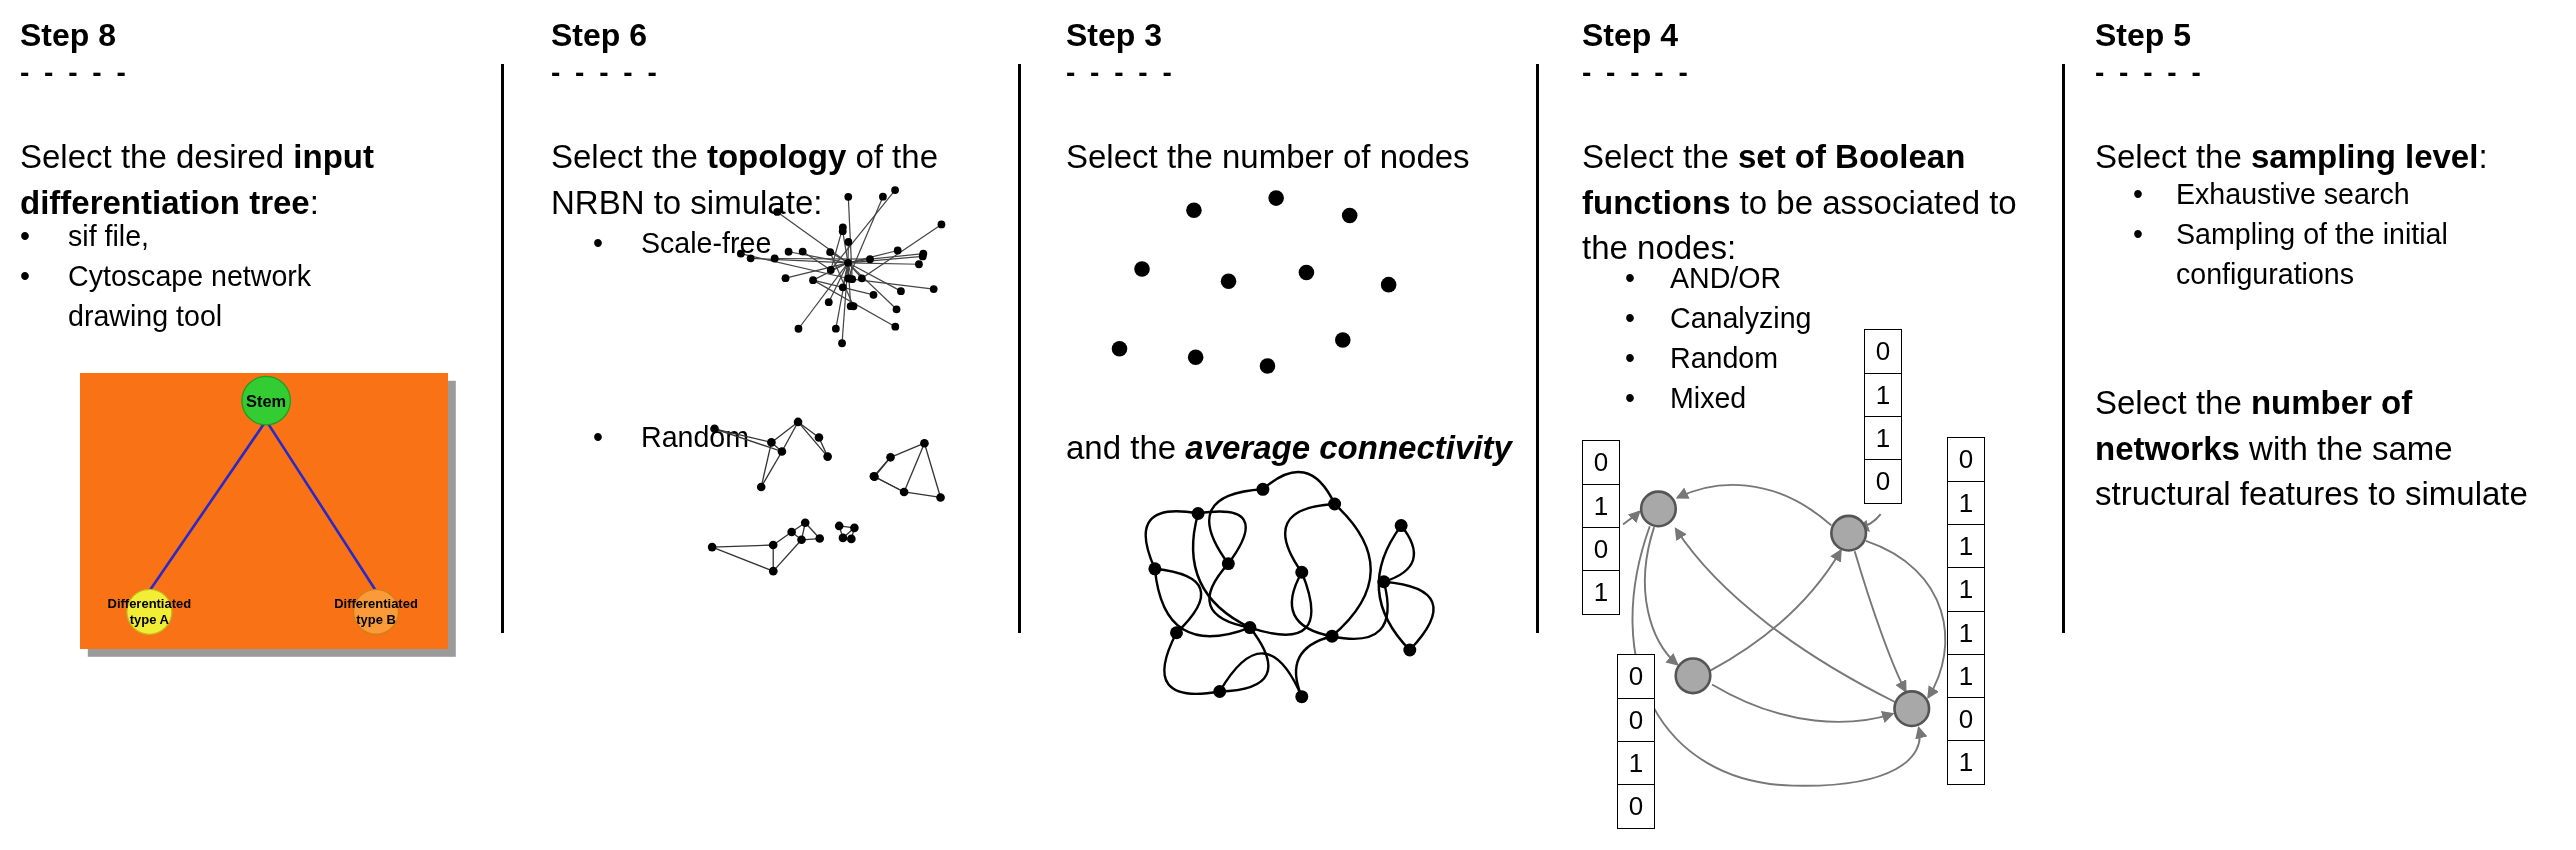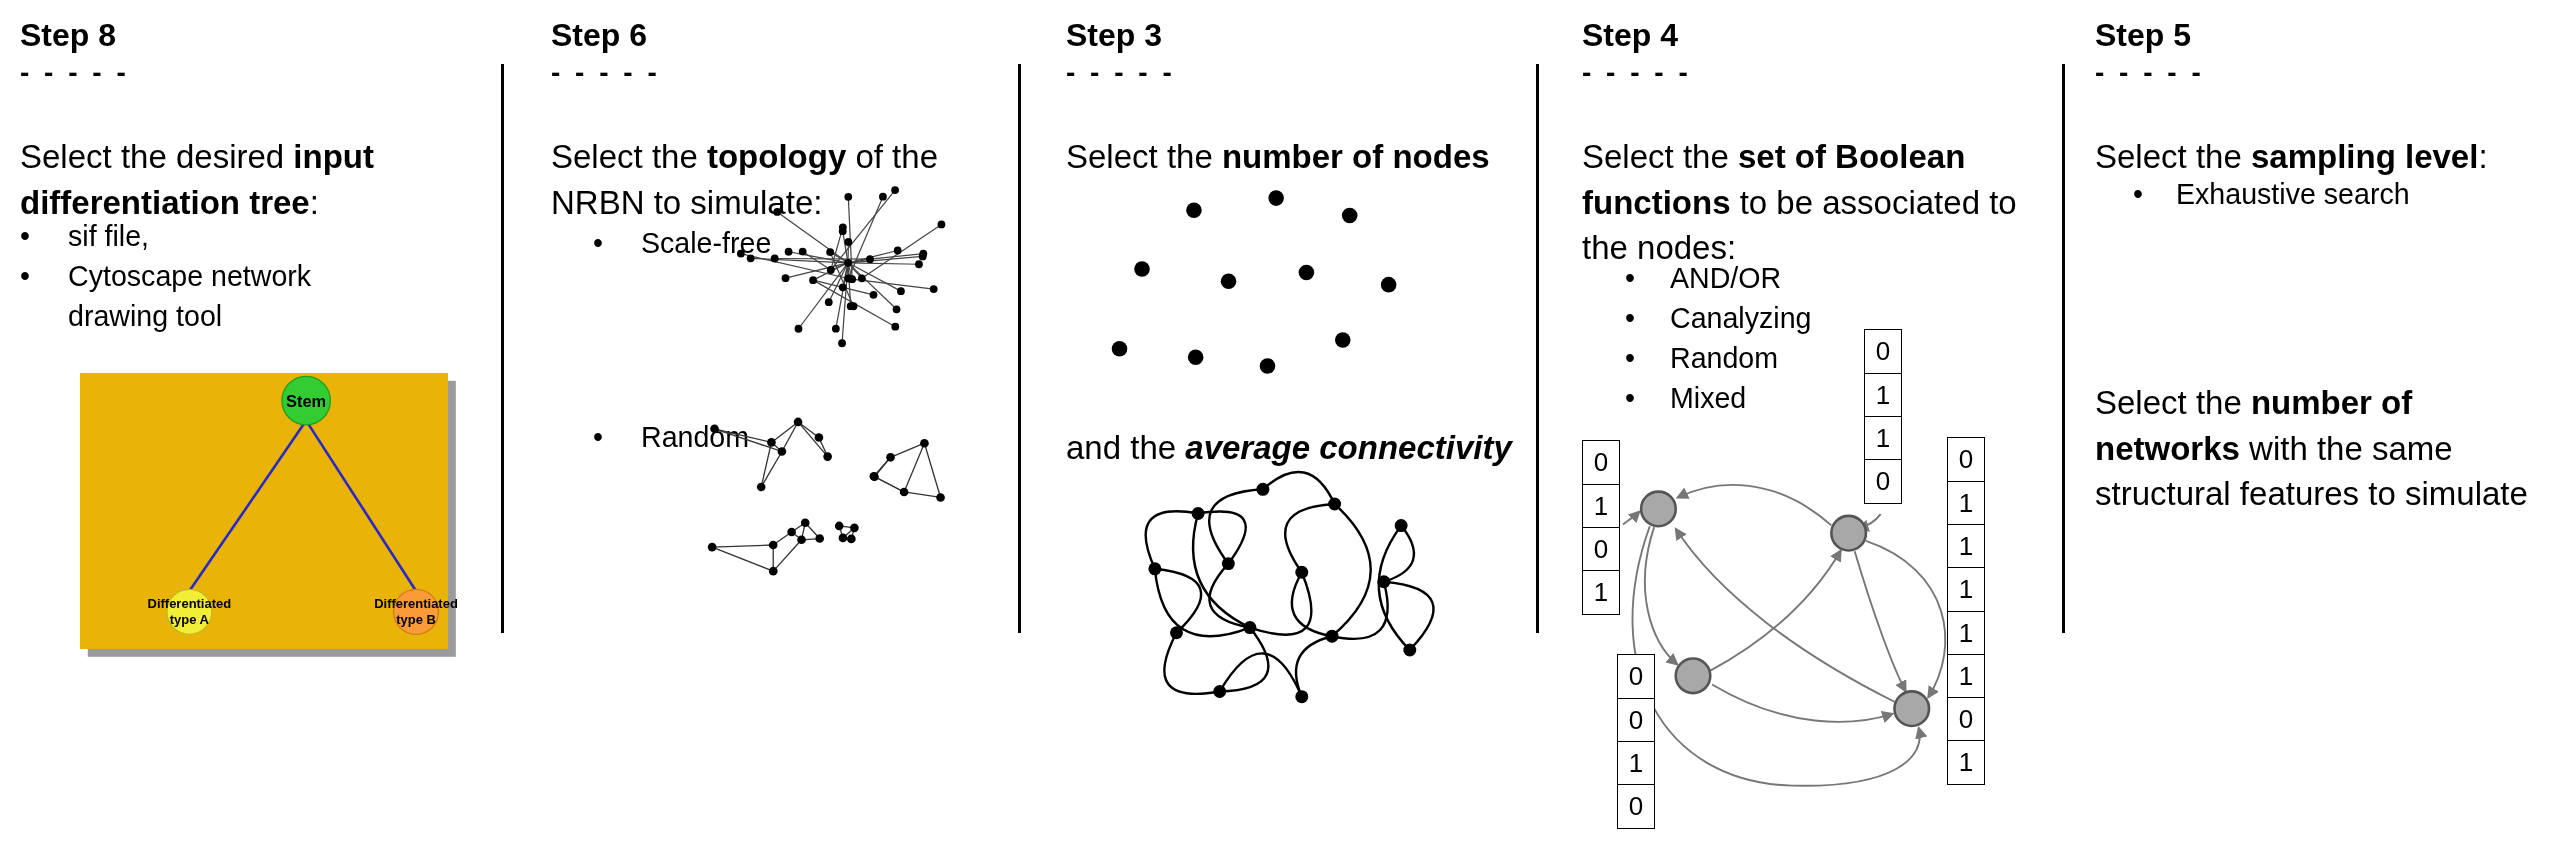--- a/index.html
+++ b/index.html
@@ -49,21 +49,21 @@
       <div class="bullet">
         <span class="bdot" style="width:48px"></span>
         <span class="btext"><span style="">sif</span><span> file,</span></span>
       </div>
       <div class="bullet">
         <span class="bdot" style="width:48px"></span>
         <span class="btext"><span>Cytoscape network drawing tool</span></span>
       </div>
     </div>
 
-    <div class="tree-box" style="background: #eab308; padding-left: 40px;">
+    <div class="tree-box" style="background: #f97316;">
       <svg width="368" height="276" viewBox="0 0 425 319">
         <line class="tree-edge" x1="215" y1="55" x2="80" y2="252" stroke="#2929c8"></line>
         <line class="tree-edge" x1="215" y1="55" x2="342" y2="252" stroke="#2929c8"></line>
         <circle class="node-root" cx="215" cy="32" r="28" fill="#33cc33"></circle>
         <text class="tlabel stem-label" x="215" y="39">Stem</text>
         <circle class="node-a" cx="80" cy="276" r="26" fill="#f2ee35"></circle>
         <text class="tlabel leaf-label" x="80" y="272">Differentiated</text>
         <text class="tlabel leaf-label" x="80" y="290">type A</text>
         <circle class="node-b" cx="342" cy="276" r="26" fill="#fa9a38"></circle>
         <text class="tlabel leaf-label" x="342" y="272">Differentiated</text>
@@ -221,21 +221,21 @@
         <circle cx="180.6956877373159" cy="148.68705795705318" r="5" fill="#000"></circle>
         <circle cx="222.40015134215355" cy="67.21417091786861" r="5" fill="#000"></circle>
         <circle cx="177.16043331101537" cy="161.52213610708714" r="5" fill="#000"></circle>
         <circle cx="139.70380255579948" cy="44.39035265147686" r="5" fill="#000"></circle>
       </svg>
   </div>
 
   <div class="col" style="left:1066px;width:467px">
     <div class="step-title">Step 3</div>
     <div class="dashline">- - - - -</div>
-    <div class="para nowrap" style="top:117px"><span>Select the </span><span style="font-weight: 700;">number of nodes</span></div>
+    <div class="para nowrap" style="top:117px"><span>Select the </span><span style="font-weight: 400;">number of nodes</span></div>
 
     <svg id="dots-fig" class="figsvg" style="left:24px;top:169px" width="329" height="212" viewBox="0 0 380 245">
         <circle cx="120" cy="28" r="9" fill="#000"></circle>
         <circle cx="215" cy="14" r="9" fill="#000"></circle>
         <circle cx="300" cy="34" r="9" fill="#000"></circle>
         <circle cx="60" cy="96" r="9" fill="#000"></circle>
         <circle cx="160" cy="110" r="9" fill="#000"></circle>
         <circle cx="250" cy="100" r="9" fill="#000"></circle>
         <circle cx="345" cy="114" r="9" fill="#000"></circle>
         <circle cx="34" cy="188" r="9" fill="#000"></circle>
@@ -367,19 +367,23 @@
   <div class="col" style="left:2095px;width:467px">
     <div class="step-title">Step 5</div>
     <div class="dashline">- - - - -</div>
     <div class="para nowrap" style="top:117px"><span>Select the </span><span style="font-weight: 700;">sampling level</span><span>:</span></div>
 
     <div class="bullets" style="left:38px;top:157px;width:372px">
       <div class="bullet">
         <span class="bdot" style="width:43px"></span>
         <span class="btext"><span>Exhaustive search</span></span>
       </div>
+      <div class="bullet">
+        <span class="bdot" style="width:43px"></span>
+        <span class="btext" style="max-width:324px"><span>Sampling of the initial configurations</span></span>
+      </div>
     </div>
 
     <div class="para" style="top:363px;width:467px"><span>Select the </span><span style="font-weight: 700;">number of networks</span><span> with the same structural features to simulate</span></div>
   </div>
 
 </div>
 
 
 </body></html>

